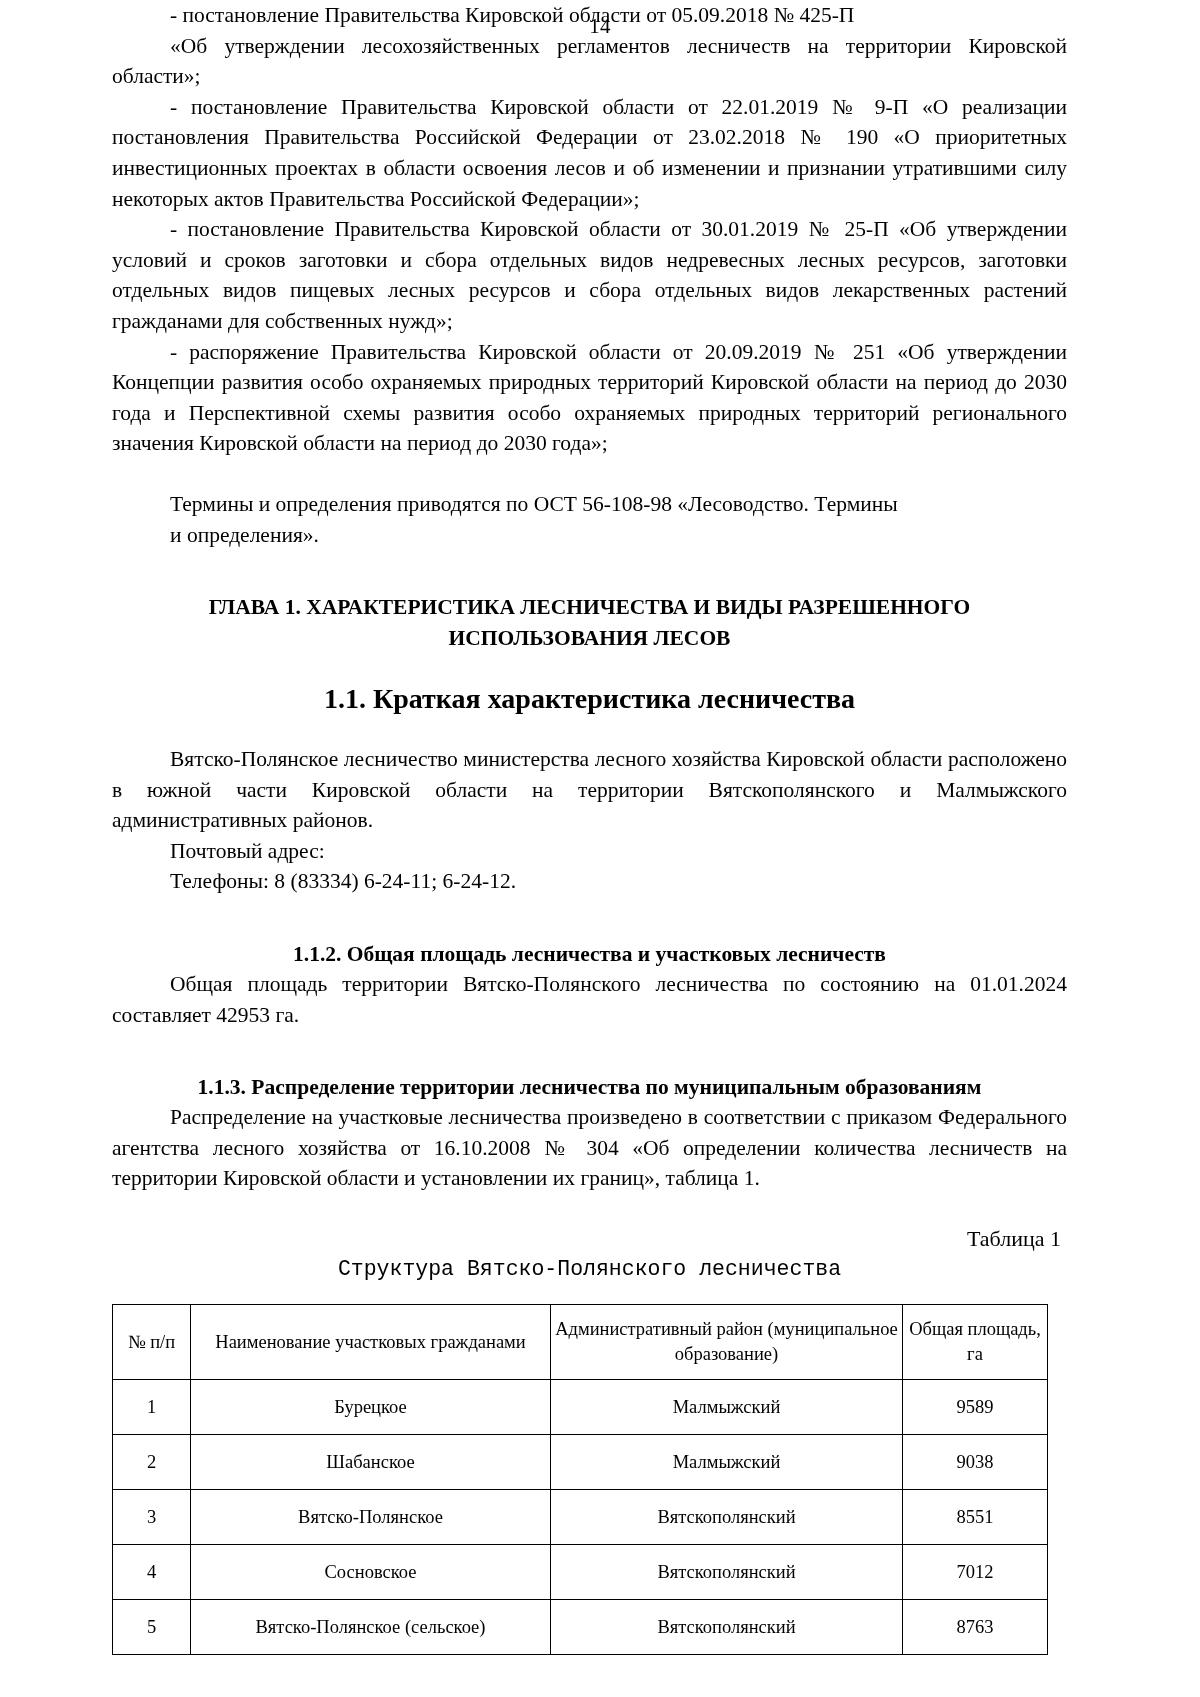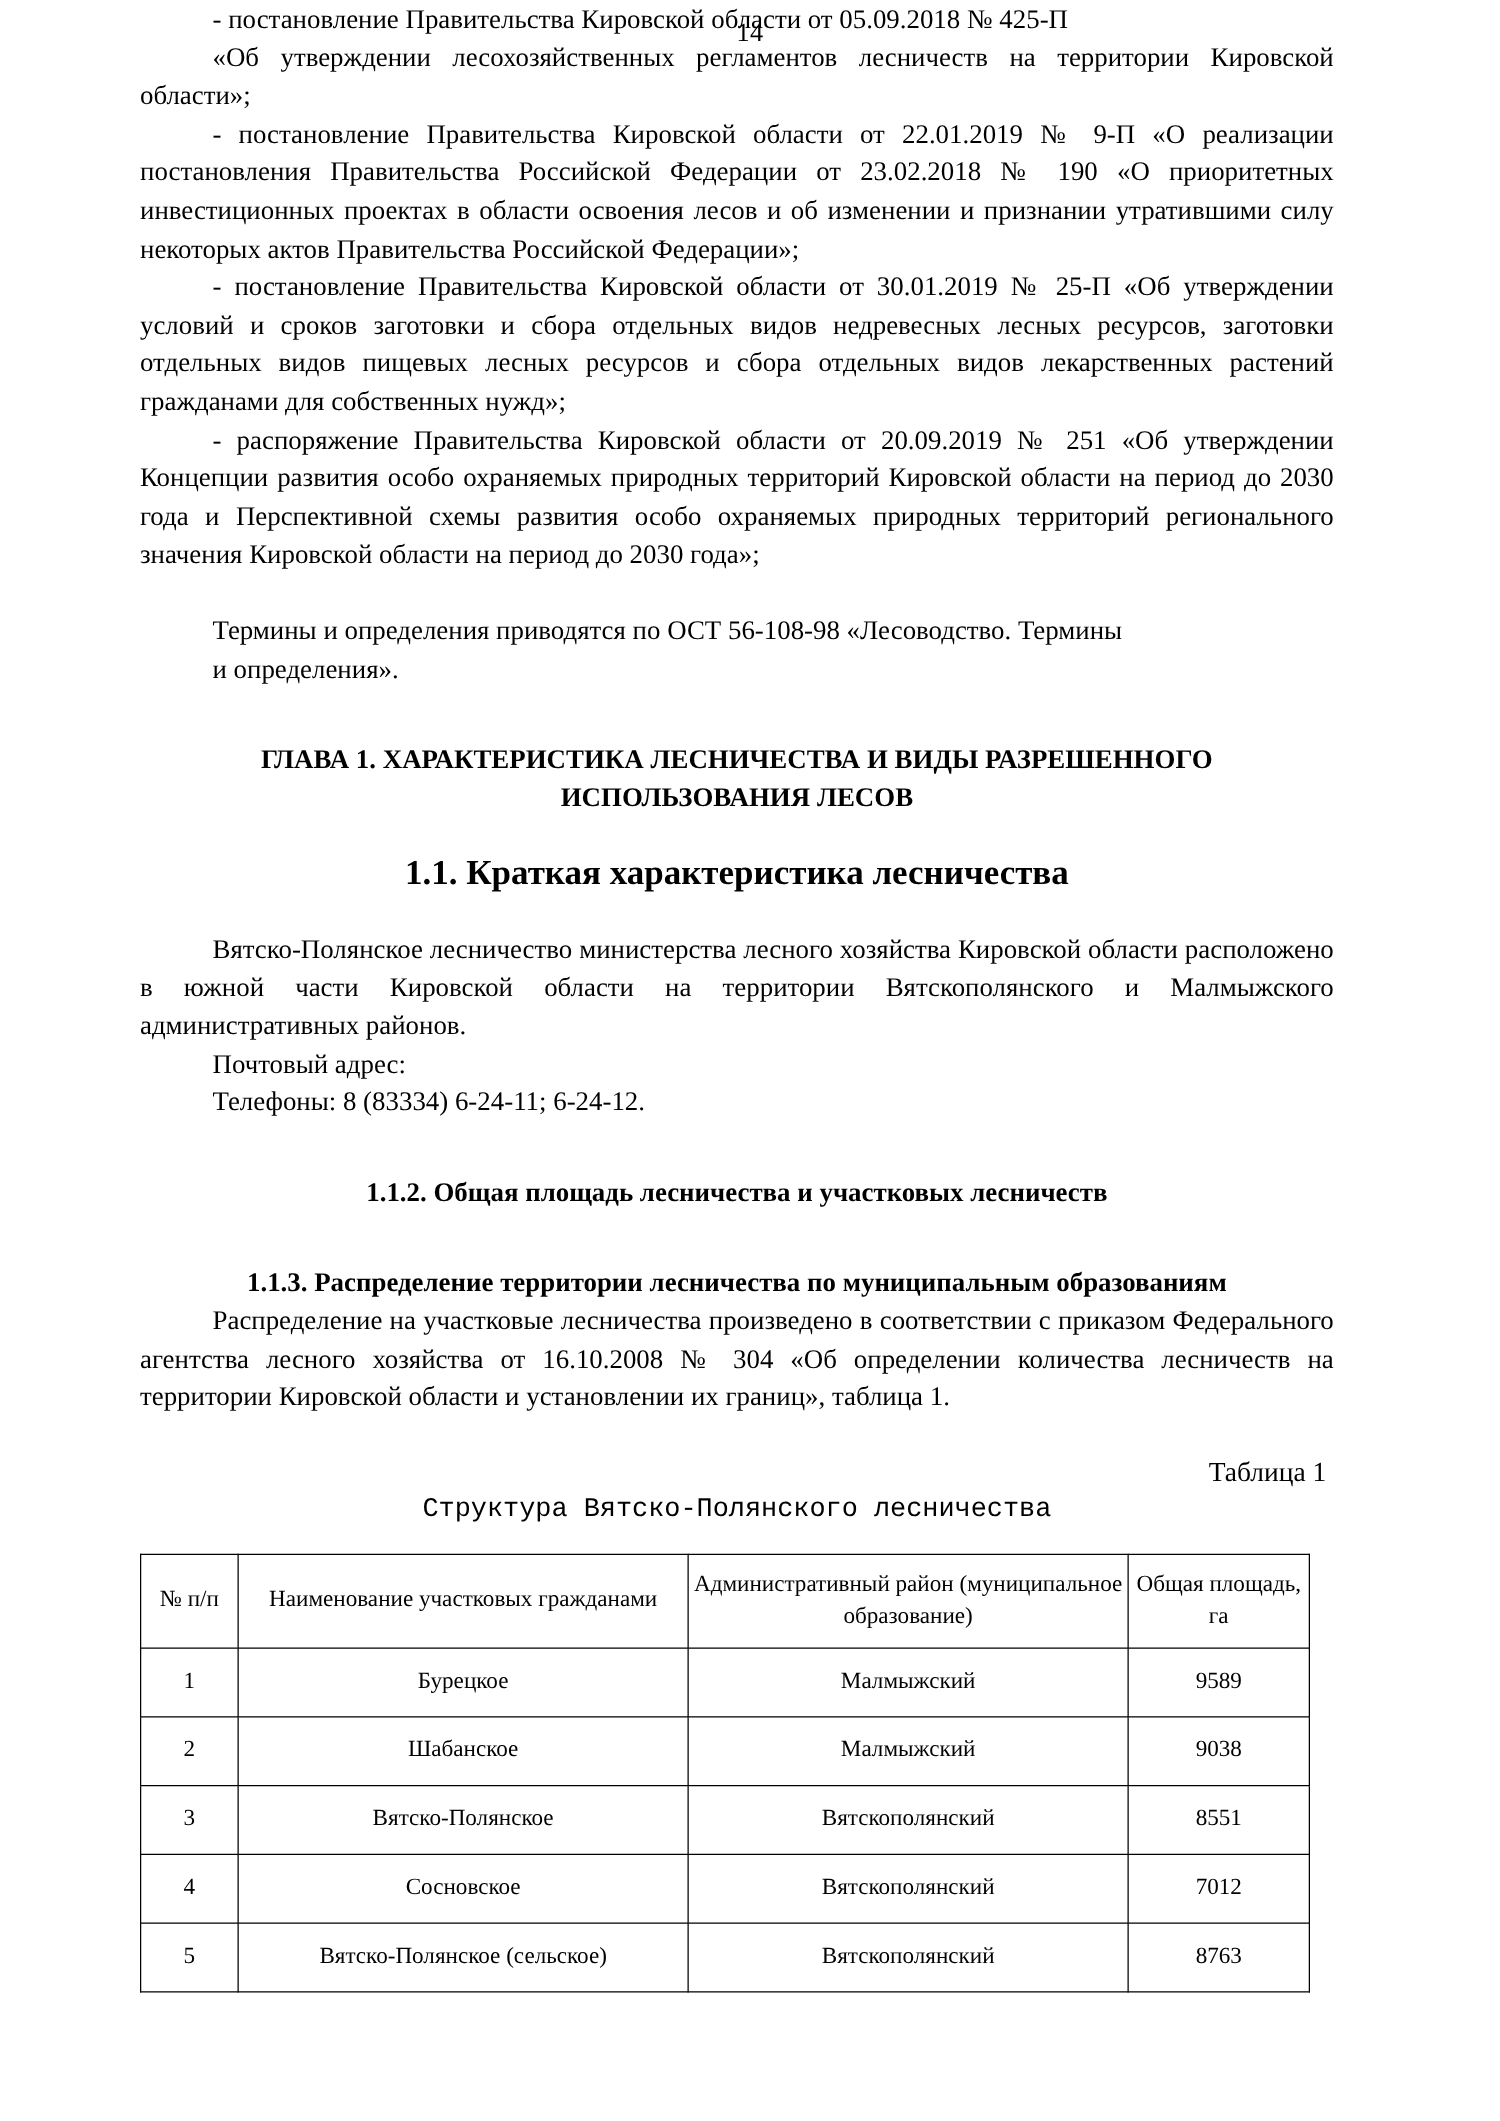--- a/index.html
+++ b/index.html
@@ -152,20 +152,21 @@
 
     <div class="spacer-md"></div>
 
     <p class="indent">Вятско-Полянское лесничество министерства лесного хозяйства Кировской области расположено в южной части Кировской области на территории Вятскополянского и Малмыжского административных районов.</p>
     <p class="indent">Почтовый адрес:</p>
     <p class="indent">Телефоны: 8 (83334) 6-24-11; 6-24-12.</p>
 
     <div class="spacer-lg"></div>
 
     <h3 class="subsection">1.1.2. Общая площадь лесничества и участковых лесничеств</h3>
+    <p class="indent">Общая площадь территории Вятско-Полянского лесничества по состоянию на 01.01.2024 составляет 42953 га.</p>
 
     <div class="spacer-lg"></div>
 
     <h3 class="subsection">1.1.3. Распределение территории лесничества по муниципальным образованиям</h3>
     <p class="indent">Распределение на участковые лесничества произведено в соответствии с приказом Федерального агентства лесного хозяйства от 16.10.2008 № 304 «Об определении количества лесничеств на территории Кировской области и установлении их границ», таблица 1.</p>
 
     <div class="spacer-md"></div>
 
     <div class="table-label">Таблица 1</div>
     <div class="table-title">Структура Вятско-Полянского лесничества</div>

